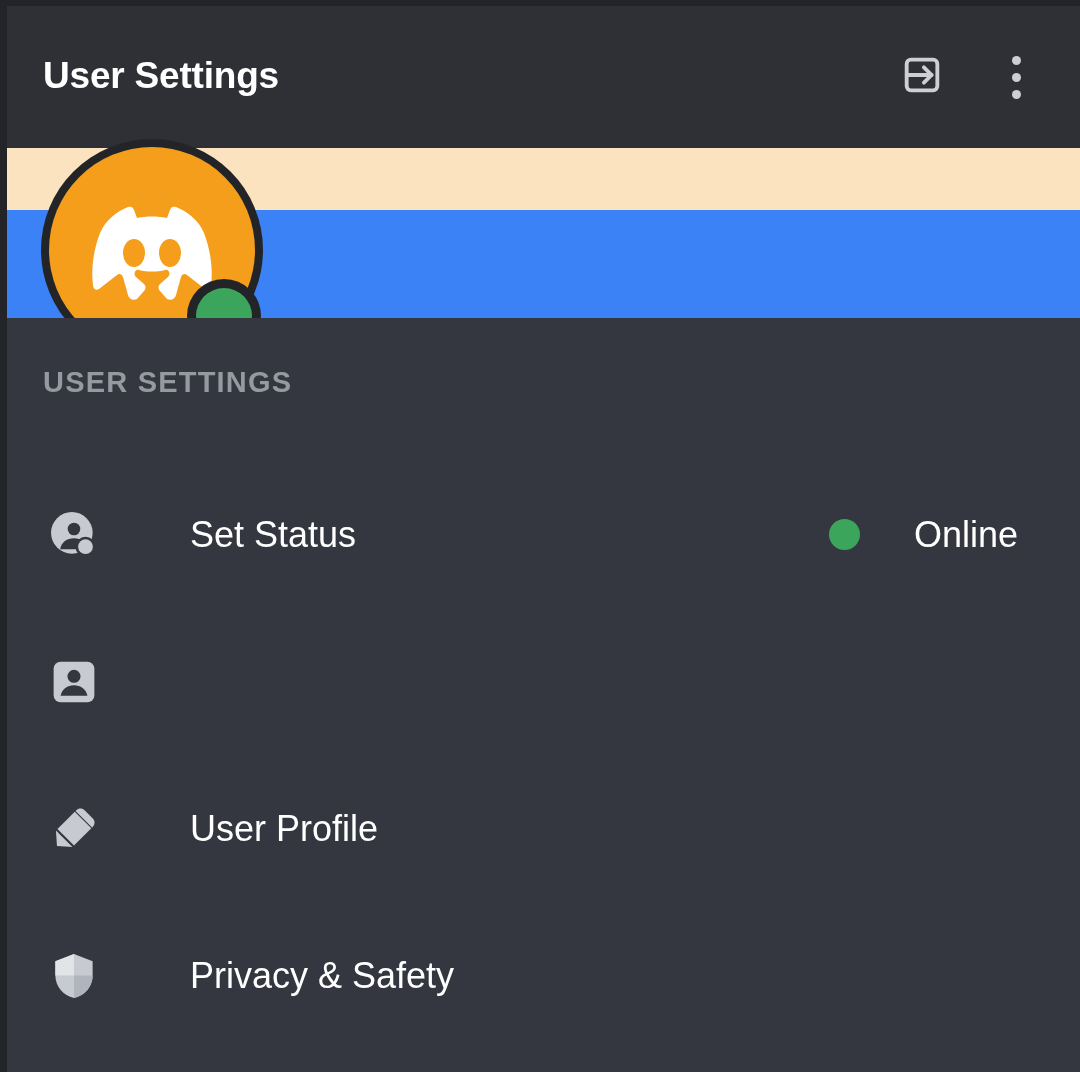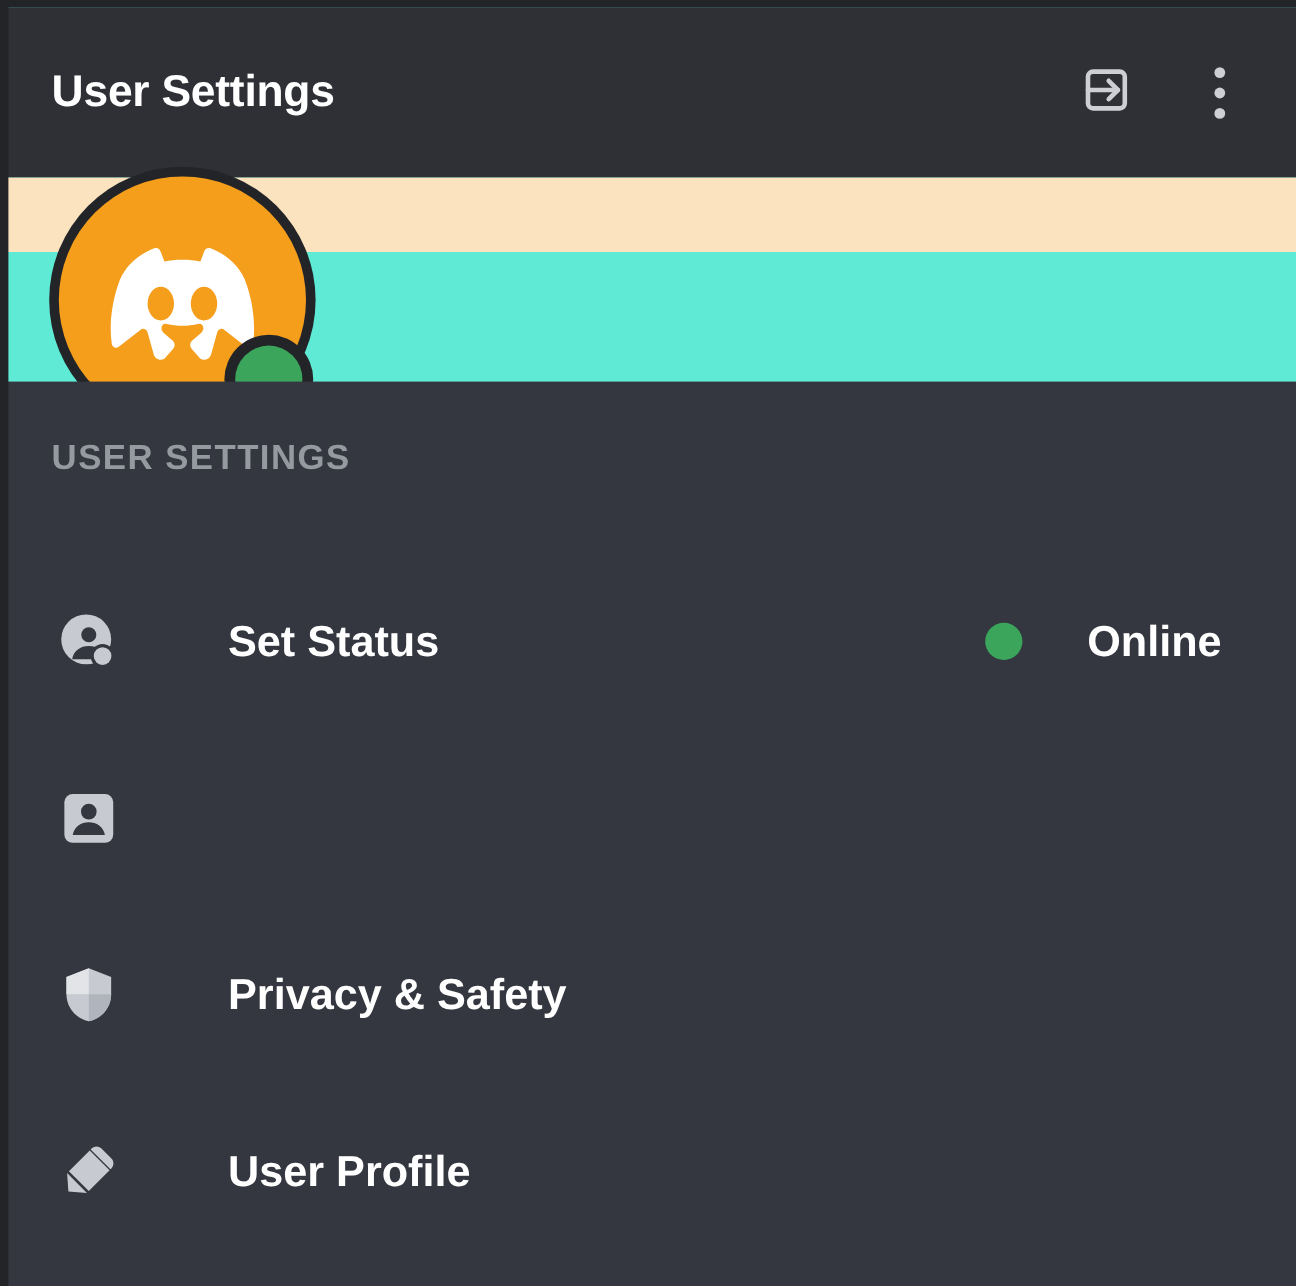--- a/index.html
+++ b/index.html
@@ -12,21 +12,21 @@
     height: 1072px;
     overflow: hidden;
     font-family: "Liberation Sans", sans-serif;
     -webkit-font-smoothing: antialiased;
   }
 
   #app {
     position: relative;
     width: 1080px;
     height: 1072px;
-    background: #5eead4;
+    background: #3b82f6;
     overflow: hidden;
   }
 
   
   .top-strip {
     position: absolute;
     left: 0; top: 0;
     width: 1080px; height: 6px;
     background: #232428;
   }
@@ -164,21 +164,20 @@
 
   .menu {
     position: absolute;
     left: 0; top: 143px;
     width: 1080px;
   }
   .menu-row {
     position: relative;
     height: 147px;
     width: 1080px;
-    font-weight: bold;
   }
   .row-icon {
     position: absolute;
     left: 48px; top: 50%;
     transform: translateY(-50%);
     width: 52px; height: 52px;
     display: flex;
     align-items: center;
     justify-content: center;
   }
@@ -328,39 +327,39 @@
               </mask>
             </defs>
             <rect x="2.6" y="2.6" width="18.8" height="18.8" rx="3.2" fill="#c7cad1" mask="url(#m-acct)"></rect>
           </svg>
         </span>
       </div>
 
       <div class="menu-row">
         <span class="row-icon">
           <svg width="52" height="52" viewBox="0 0 24 24">
-            <path d="M12 1.8 3.4 5.2v6.6c0 5.1 3.6 9.3 8.6 10.4 5-1.1 8.6-5.3 8.6-10.4V5.2z" fill="#c7cad1"></path>
-            <path d="M12 1.8 3.4 5.2v6.6h8.6z" fill="#e2e4e8"></path>
-            <path d="M12 11.8h8.6c0 5.1-3.6 9.3-8.6 10.4z" fill="#b0b4bc"></path>
-          </svg>
-        </span>
-        <span class="row-label">Privacy &amp; Safety</span>
-      </div>
-
-      <div class="menu-row">
-        <span class="row-icon">
-          <svg width="52" height="52" viewBox="0 0 24 24">
             <g transform="rotate(45 12 12)">
               <path d="M9.3 2.4h5.4c1.5 0 2.7 1.2 2.7 2.7v0.5H6.6V5.1c0-1.5 1.2-2.7 2.7-2.7z" fill="#c7cad1"></path>
               <rect x="6.6" y="6.1" width="10.8" height="11.3" fill="#c7cad1"></rect>
               <path d="M6.6 18.4h10.8L12 23.1z" fill="#c7cad1"></path>
             </g>
           </svg>
         </span>
         <span class="row-label">User Profile</span>
       </div>
 
+      <div class="menu-row">
+        <span class="row-icon">
+          <svg width="52" height="52" viewBox="0 0 24 24">
+            <path d="M12 1.8 3.4 5.2v6.6c0 5.1 3.6 9.3 8.6 10.4 5-1.1 8.6-5.3 8.6-10.4V5.2z" fill="#c7cad1"></path>
+            <path d="M12 1.8 3.4 5.2v6.6h8.6z" fill="#e2e4e8"></path>
+            <path d="M12 11.8h8.6c0 5.1-3.6 9.3-8.6 10.4z" fill="#b0b4bc"></path>
+          </svg>
+        </span>
+        <span class="row-label">Privacy &amp; Safety</span>
+      </div>
+
     </div>
   </div>
 
   <div class="left-gutter"></div>
 
 </div>
 
 </body></html>

